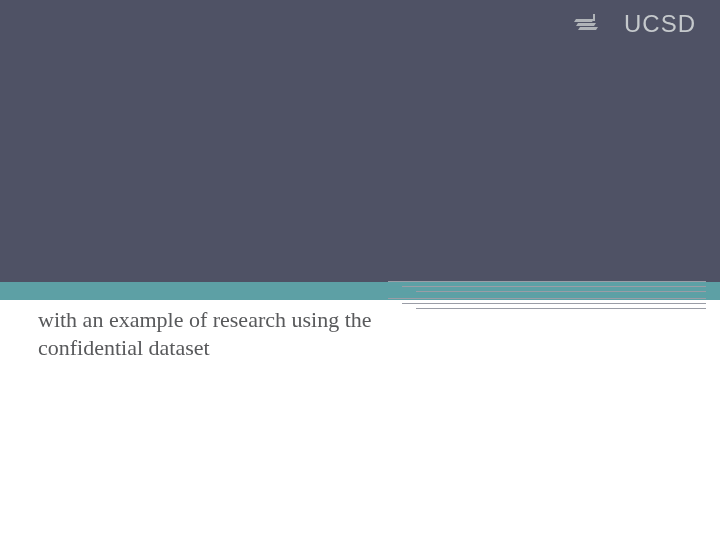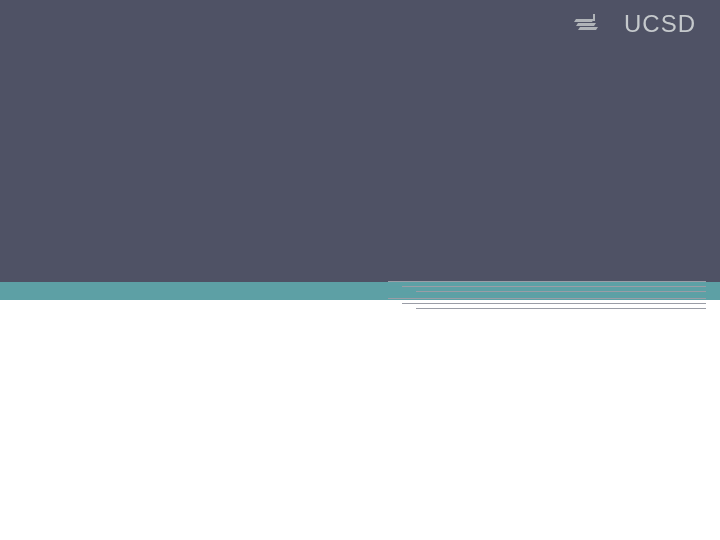--- a/index.html
+++ b/index.html
@@ -106,13 +106,14 @@
 
   <div class="lines-group">
     <div class="line" style="width:318px;"></div>
     <div class="line" style="width:304px; margin-left:14px;"></div>
     <div class="line" style="width:290px; margin-left:28px;"></div>
     <div class="line" style="width:318px; margin-top:6px;"></div>
     <div class="line" style="width:304px; margin-left:14px;"></div>
     <div class="line" style="width:290px; margin-left:28px;"></div>
   </div>
 
+  <div class="subtitle">with an example of research using the confidential dataset</div>
 </div>
 
 </body></html>

